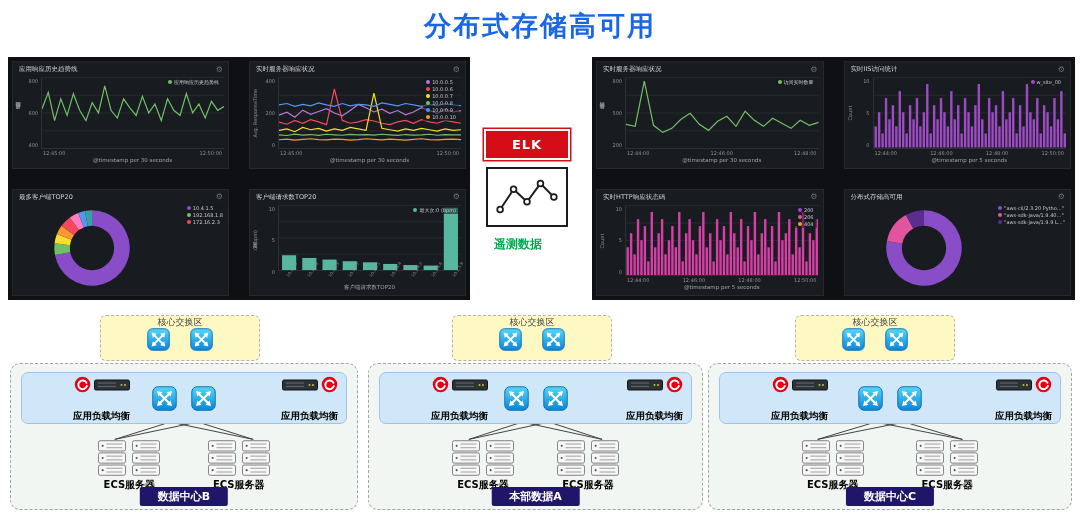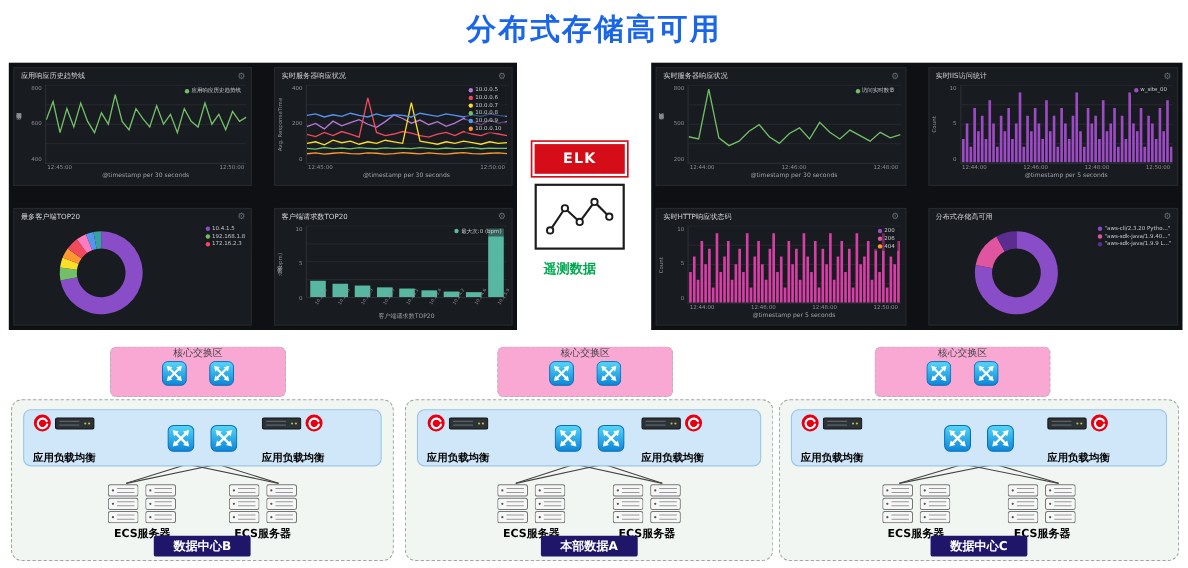--- a/index.html
+++ b/index.html
@@ -45,41 +45,41 @@
   #elk-box{position:absolute;left:486px;top:131px;width:82px;height:27px;background:#d40d18;
     color:#fff;font-weight:bold;font-size:13px;display:flex;align-items:center;justify-content:center;
     box-shadow:0 0 0 2px #fff,0 0 0 3.5px #d40d18;z-index:3;letter-spacing:1px;}
   #telemetry-box{position:absolute;left:486px;top:167px;width:82px;height:60px;background:#fff;
     border:2px solid #1c1c1c;z-index:3;display:flex;align-items:center;justify-content:center;}
   #telemetry-box svg{width:70px;height:48px;}
   #telemetry-label{position:absolute;left:477px;top:236px;width:82px;text-align:center;
     font-size:12px;font-weight:bold;color:#00a94f;z-index:3;}
 
   
-  .corebox{position:absolute;width:160px;height:46px;background:#f9a8d4;border:1.5px dashed #b3b3b3;
+  .corebox{position:absolute;width:160px;height:46px;background:#fef9c3;border:1.5px dashed #b3b3b3;
     border-radius:6px;z-index:3;display:flex;flex-direction:column;align-items:center;padding-top:1px;}
   #core-a{left:100px;top:315px;}
   #core-b{left:452px;top:315px;}
   #core-c{left:795px;top:315px;}
   .core-label{font-size:9px;color:#444;line-height:11px;}
   .core-switches{display:flex;gap:20px;}
   .switch{width:25px;height:25px;}
   .corebox .switch{width:23px;height:23px;}
 
   
   .cluster{position:absolute;top:363px;height:147px;background:#f2f6f2;border:1.5px dashed #9fa79f;
     border-radius:10px;z-index:2;}
   #cluster-a{left:10px;width:348px;}
   #cluster-b{left:368px;width:335px;}
   #cluster-c{left:708px;width:364px;}
   .wires{position:absolute;inset:0;width:100%;height:100%;}
   .bluebox{position:absolute;left:10px;right:10px;top:8px;height:52px;background:#cfe7f8;
     border:1px solid #9cc6e8;border-radius:7px;display:flex;align-items:center;justify-content:space-between;
     padding:0 8px;}
-  .lb{display:flex;flex-direction:column;align-items:flex-start;width:100px;gap:12px;}
+  .lb{display:flex;flex-direction:column;align-items:flex-end;width:100px;gap:12px;}
   .lb-icons{display:flex;align-items:center;gap:3px;height:22px;}
   .lb.mirror .lb-icons{flex-direction:row-reverse;}
   .redlogo{width:17px;height:17px;}
   .appliance{width:36px;height:12px;}
   .lb-label{font-size:9.5px;font-weight:bold;color:#000;white-space:nowrap;margin-top:2px;}
   .sw-pair{display:flex;gap:14px;}
   .servers{position:absolute;left:0;right:0;top:76px;display:flex;justify-content:space-evenly;padding:0 40px;}
   .server-group{display:flex;flex-direction:column;align-items:center;}
   .racks{display:flex;gap:6px;}
   .rack{width:28px;height:36px;}

